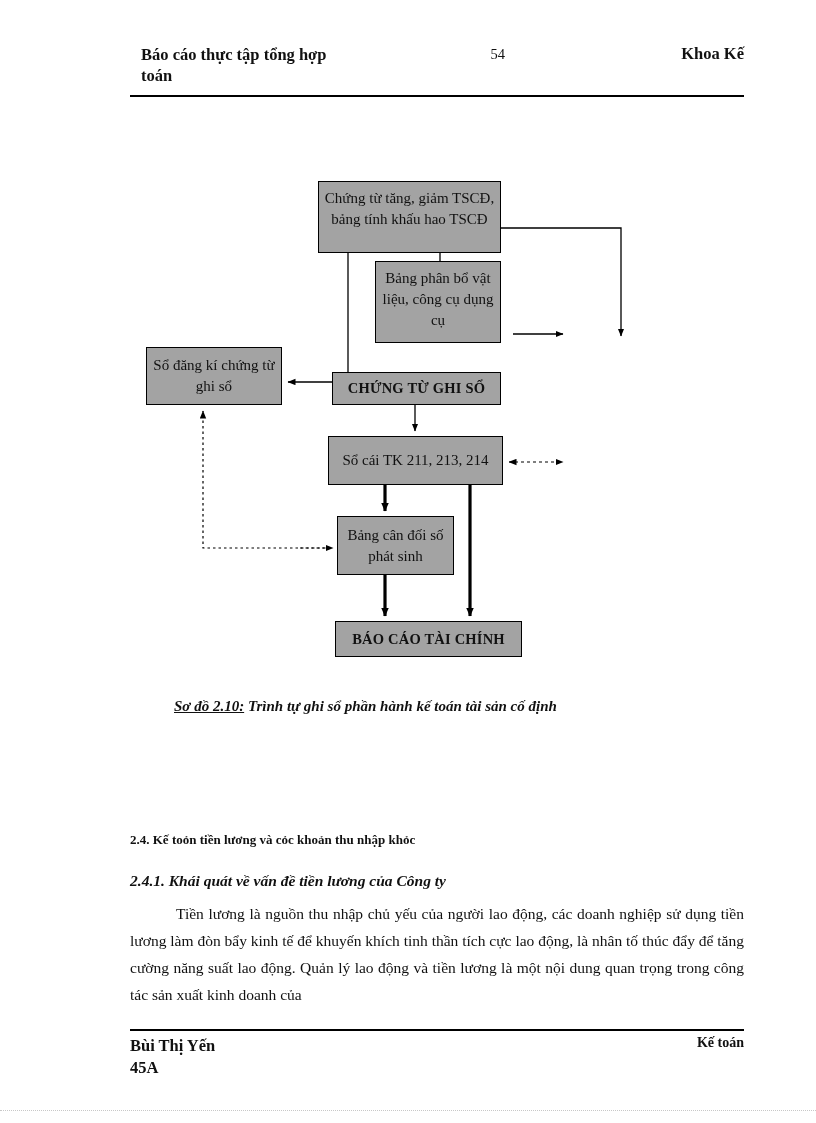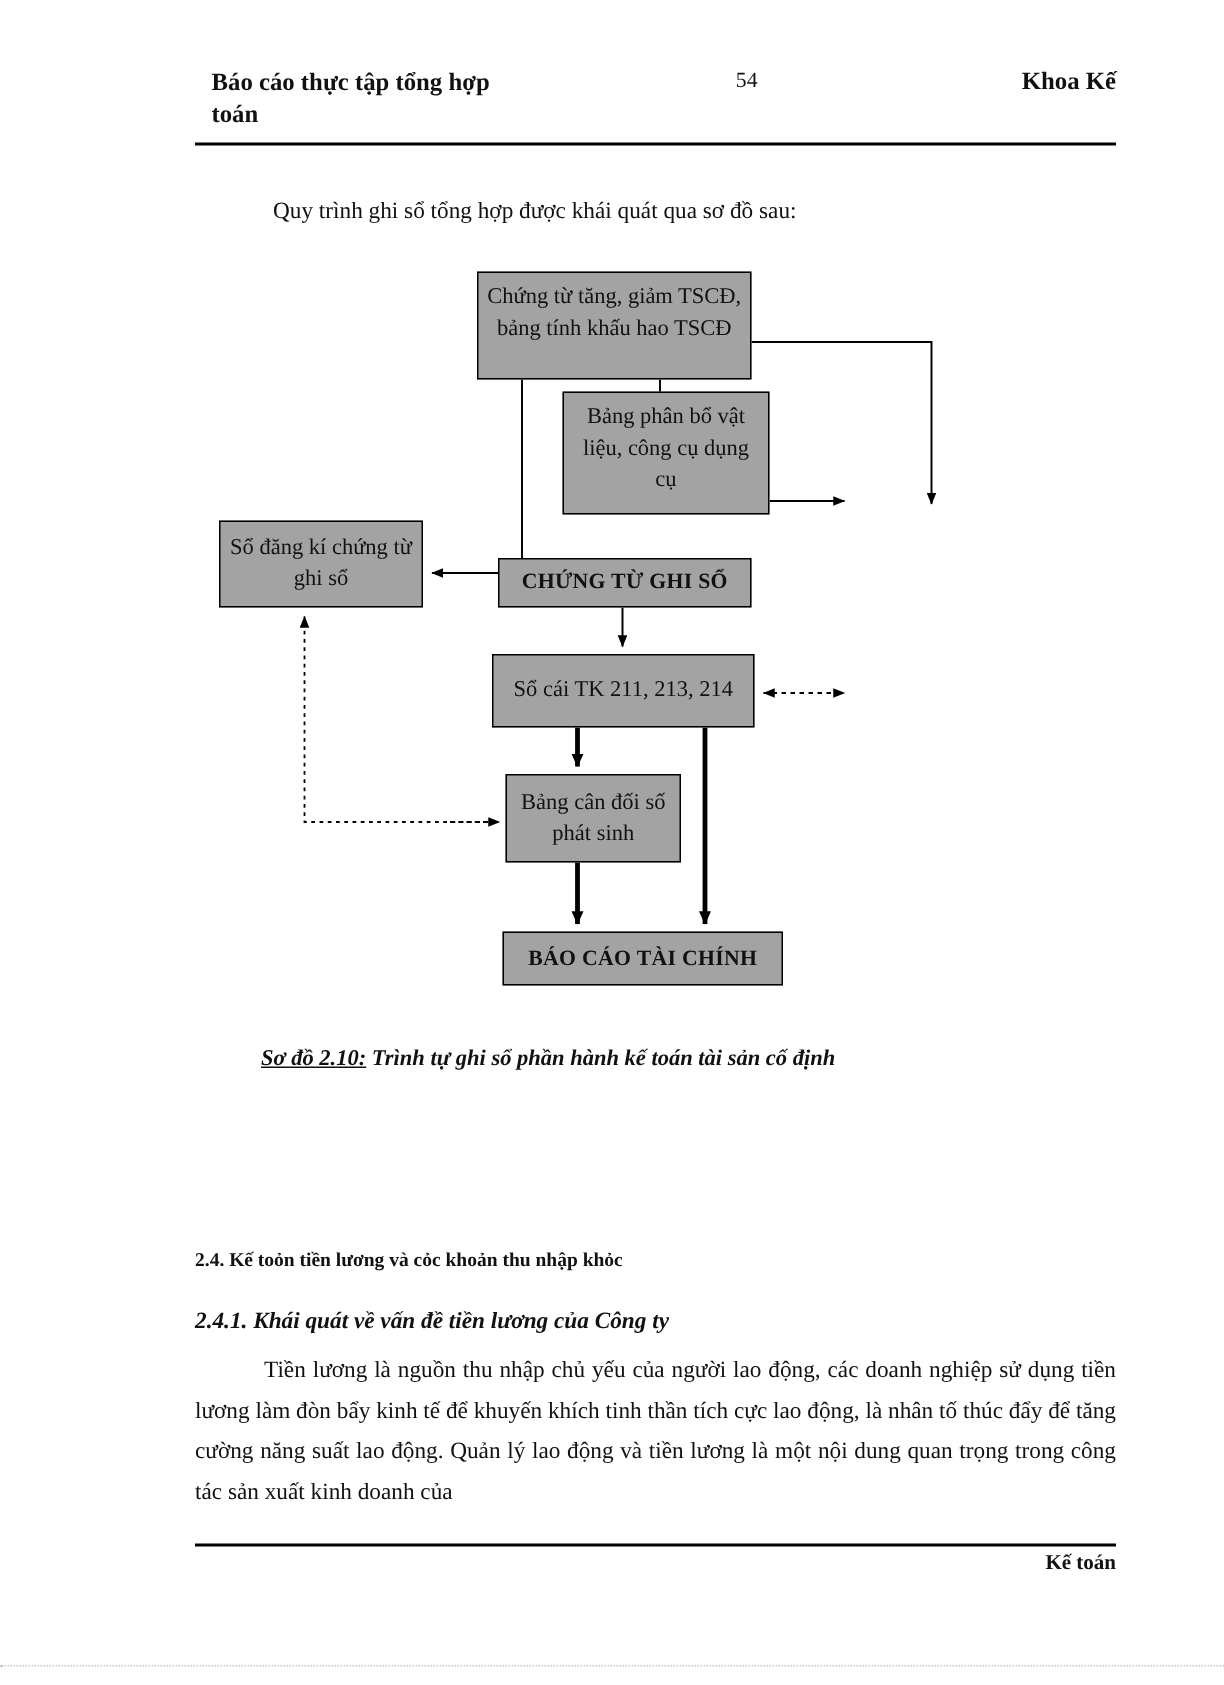--- a/index.html
+++ b/index.html
@@ -103,21 +103,21 @@
     padding-top: 6px;
   }
   .node.bold {
     font-weight: bold;
     font-size: 14.5px;
     letter-spacing: 0.2px;
   }
   .node span { display: block; padding: 0 4px; }
 
   #n-chungtu   { left: 318px; top: 181px; width: 183px; height: 72px; }
-  #n-bangphanbo{ left: 375px; top: 261px; width: 138px; height: 82px; }
+  #n-bangphanbo{ left: 375px; top: 261px; width: 126px; height: 82px; }
   #n-sochitiet { left: 569px; top: 305px; width: 110px; height: 187px; }
   #n-sodangki  { left: 146px; top: 347px; width: 136px; height: 58px; }
   #n-ctghiso   { left: 332px; top: 372px; width: 169px; height: 33px; }
   #n-socai     { left: 328px; top: 436px; width: 175px; height: 49px; }
   #n-bangcandoi{ left: 337px; top: 516px; width: 117px; height: 59px; }
   #n-baocao    { left: 335px; top: 621px; width: 187px; height: 36px; }
 
   
   .caption {
     position: absolute;
@@ -207,21 +207,20 @@
   <div class="header">
     <div class="hdr-left">
       <div>Báo cáo thực tập tổng hợp</div>
       <div>toán</div>
     </div>
     <div class="hdr-center">54</div>
     <div class="hdr-right">Khoa Kế</div>
   </div>
   <div class="hdr-rule"></div>
 
-  <div class="intro">Quy trình ghi sổ tổng hợp được khái quát qua sơ đồ sau:</div>
 
   <div class="diagram">
 
     <svg class="dgm-svg" width="816" height="700">
       <defs>
         <marker id="ah" markerWidth="9" markerHeight="9" refX="7.5" refY="3.2" orient="auto" markerUnits="userSpaceOnUse">
           <path d="M0,0 L8,3.2 L0,6.4 z" fill="#000"></path>
         </marker>
         <marker id="ahd" markerWidth="9" markerHeight="9" refX="7.5" refY="3.2" orient="auto" markerUnits="userSpaceOnUse">
           <path d="M0,0 L8,3.2 L0,6.4 z" fill="#000"></path>
@@ -291,17 +290,21 @@
   </div>
 
   <div class="caption"><span class="u">Sơ đồ 2.10:</span><span> Trình tự ghi sổ phần hành kế toán tài sản cố định</span></div>
 
   <div class="h2">2.4. Kế toỏn tiền lương và cỏc khoản thu nhập khỏc</div>
   <div class="h3">2.4.1. Khái quát về vấn đề tiền lương của Công ty</div>
   <div class="body-text">Tiền lương là nguồn thu nhập chủ yếu của người lao động, các doanh nghiệp sử dụng tiền lương làm đòn bẩy kinh tế để khuyến khích tinh thần tích cực lao động, là nhân tố thúc đẩy để tăng cường năng suất lao động. Quản lý lao động và tiền lương là một nội dung quan trọng trong công tác sản xuất kinh doanh của</div>
 
   <div class="ftr-rule"></div>
   <div class="footer">
+    <div class="ftr-left">
+      <div>Bùi Thị Yến</div>
+      <div>45A</div>
+    </div>
     <div class="ftr-right">Kế toán</div>
   </div>
 
   <div class="bottom-dots"></div>
 </div>
 
 </body></html>

